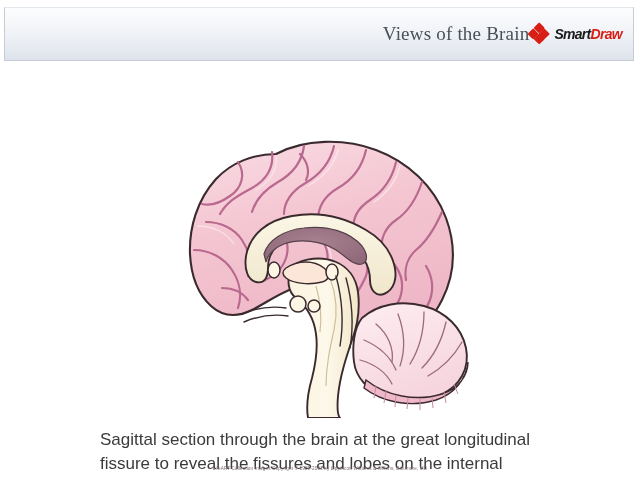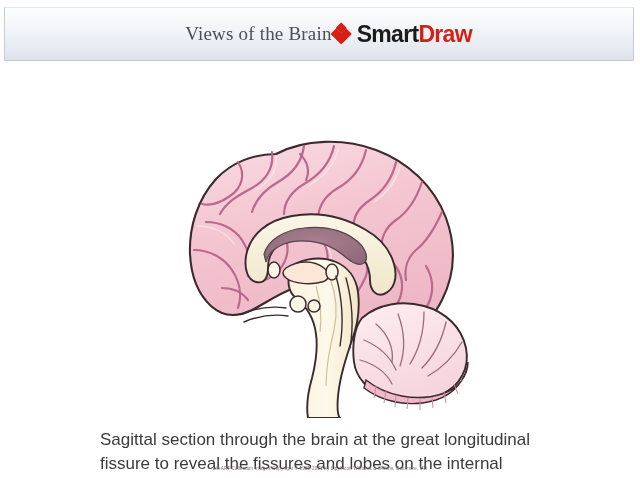--- a/index.html
+++ b/index.html
@@ -22,21 +22,21 @@
     left: 4px;
     top: 7px;
     width: 630px;
     height: 54px;
     box-sizing: border-box;
     background: linear-gradient(to bottom, #fdfdfe 0%, #f4f6f9 34%, #e6eaf1 78%, #dde2eb 100%);
     border: 1px solid #c6ccd6;
     border-top-color: #e3e7ee;
     display: flex;
     align-items: center;
-    justify-content: center;
+    justify-content: flex-end;
     padding: 0 11px 0 30px;
   }
   .page-title {
     font-family: "Liberation Serif", serif;
     font-size: 19px;
     color: #4a4f58;
     letter-spacing: 0.2px;
     white-space: nowrap;
   }
 
@@ -59,25 +59,26 @@
     background: #d81f15;
     transform: rotate(45deg);
     border-radius: 1px;
   }
   .logo-mark i.d-top    { left: 5.3px; top: -0.6px; }
   .logo-mark i.d-left   { left: 0.1px; top: 5.2px; }
   .logo-mark i.d-right  { left: 10.5px; top: 5.2px; }
   .logo-mark i.d-bottom { left: 5.3px; top: 10.6px; }
   .logo-word {
     font-family: "Liberation Sans", sans-serif;
-    font-size: 23px;
+    font-size: 14px;
     font-weight: bold;
     letter-spacing: -0.7px;
     line-height: 1;
     white-space: nowrap;
+    font-style: italic;
   }
   .logo-word .smart { color: #1b1b1b; }
   .logo-word .draw  { color: #d81f15; }
 
   
   .illustration {
     position: absolute;
     left: 180px;
     top: 118px;
     width: 300px;

